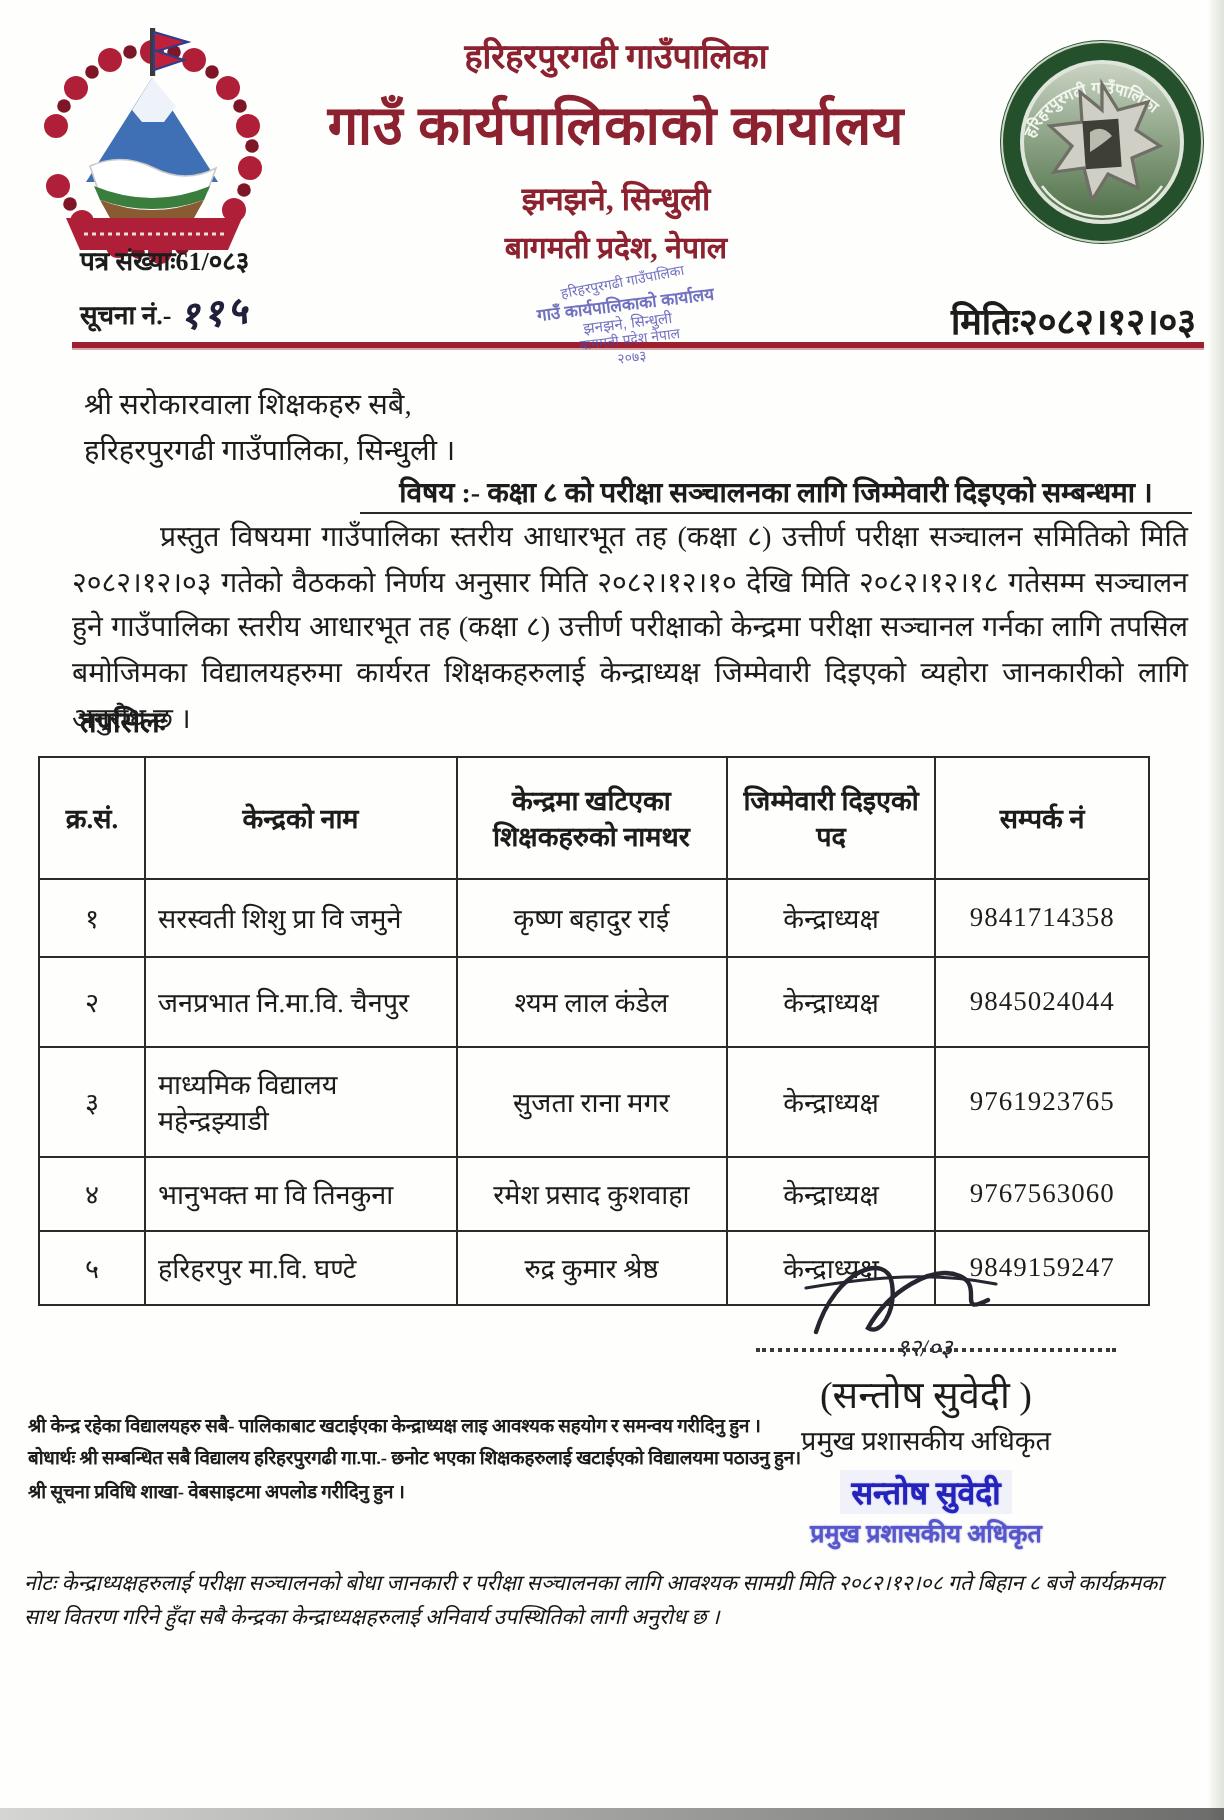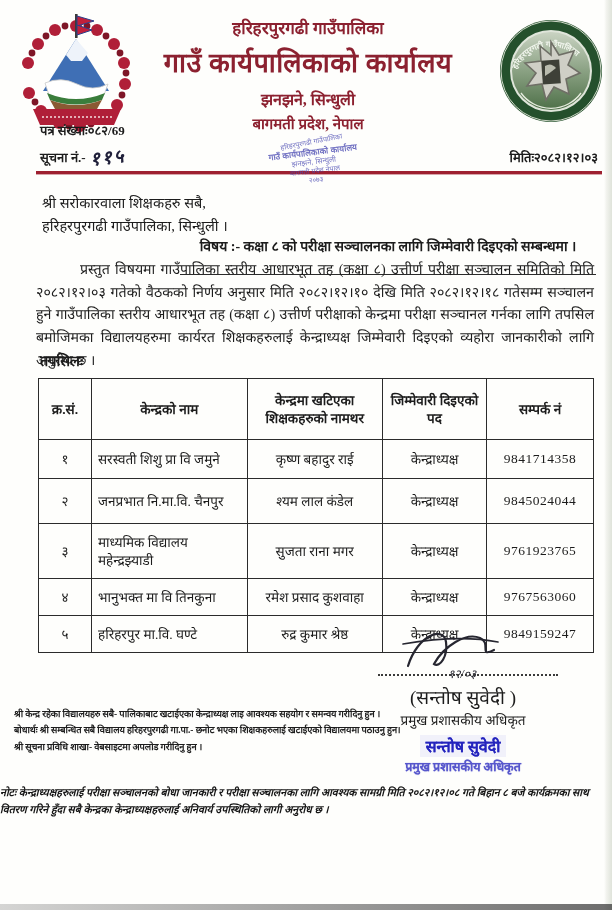--- a/index.html
+++ b/index.html
@@ -20,42 +20,42 @@
   .hdr .l2{font-size:27px;font-weight:bold;margin-top:4px;letter-spacing:.5px;}
   .hdr .l3{font-size:16px;font-weight:bold;margin-top:8px;}
   .hdr .l4{font-size:15px;font-weight:bold;margin-top:3px;}
   .emblem{position:absolute;left:16px;top:12px;}
   .seal{position:absolute;right:8px;top:18px;}
   
   .refL{position:absolute;left:40px;top:120px;font-size:13px;font-weight:bold;line-height:1.7;}
   .notice-row{display:flex;align-items:center;justify-content:center;}
   .hand-num{font-size:19px;font-weight:bold;color:#20203a;transform:rotate(-6deg);
     font-style:italic;margin-left:4px;letter-spacing:2px;}
-  .refR{position:absolute;right:14px;top:148px;font-size:13px;font-weight:bold;}
+  .refR{position:absolute;right:14px;top:148px;font-size:18px;font-weight:bold;}
   .redline{position:absolute;left:36px;right:10px;top:171px;height:3px;background:#9e2030;
     box-shadow:0 1px 0 rgba(158,32,48,.4);}
   
   .stamp-round{position:absolute;left:246px;top:138px;width:140px;height:82px;
     transform:rotate(-7deg);color:#4a4ab2;opacity:.78;text-align:center;
     font-family:"Liberation Sans","DejaVu Sans",sans-serif;pointer-events:none;}
   .stamp-round div{line-height:1.25;}
   .sr1{font-size:7px;transform:rotate(-4deg);}
   .sr2{font-size:8.5px;font-weight:bold;}
   .sr3{font-size:7.5px;}
   .sr4{font-size:7px;}
   .sr5{font-size:7px;}
   
   .recipient{position:absolute;left:42px;top:192px;font-size:14.5px;line-height:1.6;}
   .subject{position:absolute;left:180px;right:16px;top:236px;text-align:center;
-    font-size:14px;font-weight:bold;border-bottom:1.6px solid #2a2a2a;padding-bottom:19px;}
+    font-size:14px;font-weight:bold;border-bottom:1.6px solid #2a2a2a;padding-bottom:0;}
   .body-par{position:absolute;left:36px;right:18px;top:258px;font-size:14.2px;
     line-height:1.6;text-align:justify;text-indent:44px;}
   .tapasil{position:absolute;left:40px;top:350px;font-size:14.5px;font-weight:bold;}
   
-  table.tb{position:absolute;left:38px;top:378px;width:556px;border-collapse:collapse;
+  table.tb{position:absolute;left:19px;top:378px;width:556px;border-collapse:collapse;
     font-size:13.5px;}
   .tb th,.tb td{border:1.4px solid #2b2b2b;padding:2px 6px;vertical-align:middle;}
   .tb th{font-weight:bold;text-align:center;height:56px;}
   .tb td{height:34px;}
   .tb tr.r2 td{height:40px;}
   .tb tr.r3 td{height:50px;}
   .tb tr.r4 td{height:32px;}
   .tb tr.r5 td{height:32px;}
   .col-sn{width:44px;text-align:center;}
   .col-center{width:168px;text-align:left;}
@@ -69,21 +69,21 @@
   .dotline{position:absolute;left:30px;right:20px;bottom:6px;border-bottom:2px dotted #3a3a3a;}
   .sig-name{font-size:19px;margin-top:2px;}
   .sig-title{font-size:13.5px;margin-top:1px;}
   .sig-stamp-name{font-size:16px;font-weight:bold;color:#2424bd;margin-top:6px;
     text-shadow:0 0 .6px #5050d0;background:rgba(205,205,245,.25);display:inline-block;padding:0 6px;}
   .sig-stamp-title{font-size:12.5px;font-weight:bold;color:#3a3ac4;opacity:.85;
     text-shadow:0 0 1px #6a6ad0;margin-top:1px;}
   
   .cc{position:absolute;left:14px;top:706px;width:440px;font-size:9.4px;font-weight:bold;
     color:#1d1d1d;line-height:1.75;letter-spacing:-.1px;}
-  .note{position:absolute;left:0;right:16px;top:784px;font-size:10.6px;font-weight:bold;
+  .note{position:absolute;left:12px;right:16px;top:784px;font-size:10.6px;font-weight:normal;
     font-style:italic;line-height:1.65;color:#151515;}
 </style>
 </head>
 <body>
 
 <div class="page">
 
   <div class="emblem">
     <svg width="122" height="120" viewBox="0 0 122 120">
 
@@ -162,21 +162,21 @@
   </div>
 
   <div class="hdr">
     <div class="l1">हरिहरपुरगढी गाउँपालिका</div>
     <div class="l2">गाउँ कार्यपालिकाको कार्यालय</div>
     <div class="l3">झनझने, सिन्धुली</div>
     <div class="l4">बागमती प्रदेश, नेपाल</div>
   </div>
 
   <div class="refL">
-    <div>पत्र संख्याः०८२/69</div>
+    <div>पत्र संख्याः61/०८३</div>
     <div class="notice-row">
       <span>सूचना नं.-</span>
       <span class="hand-num">११५</span>
     </div>
   </div>
   <div class="refR">मितिः२०८२।१२।०३</div>
 
   <div class="redline"></div>
 
   <div class="stamp-round">

